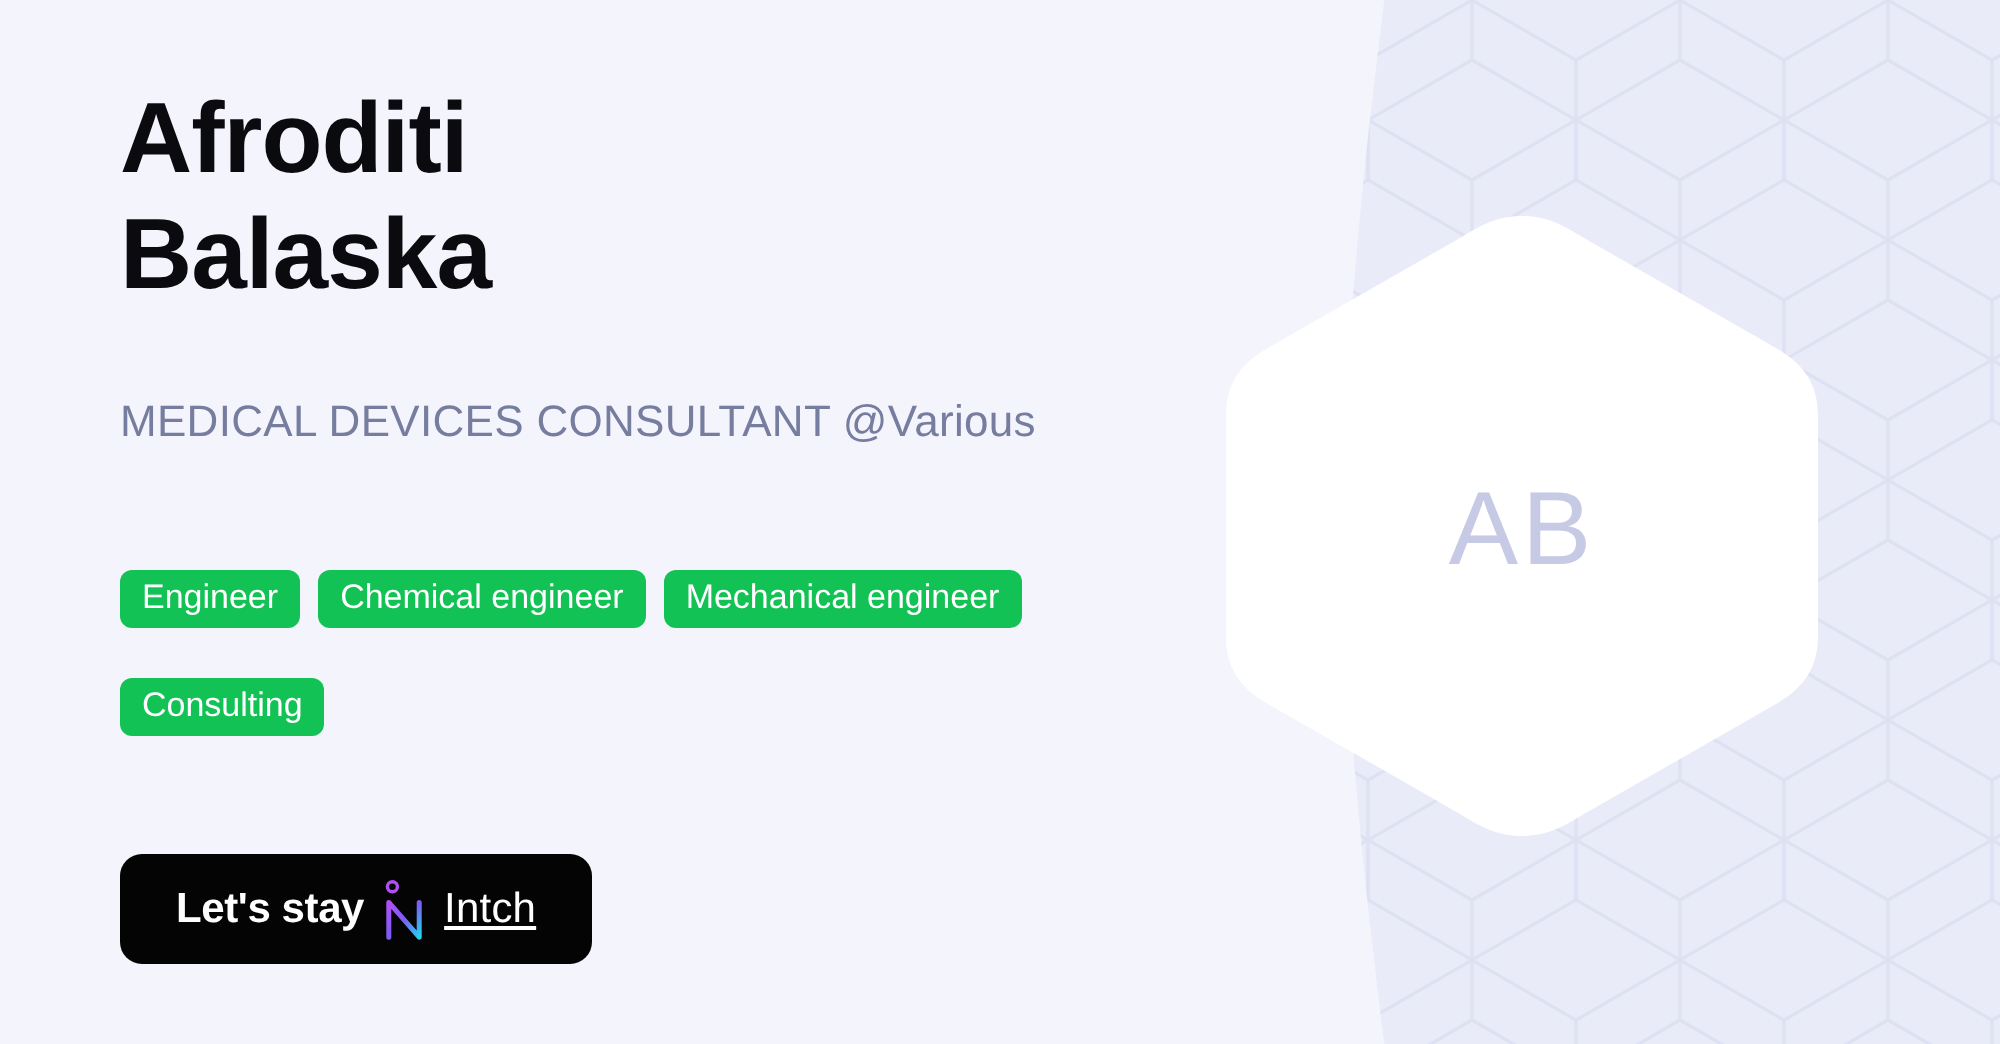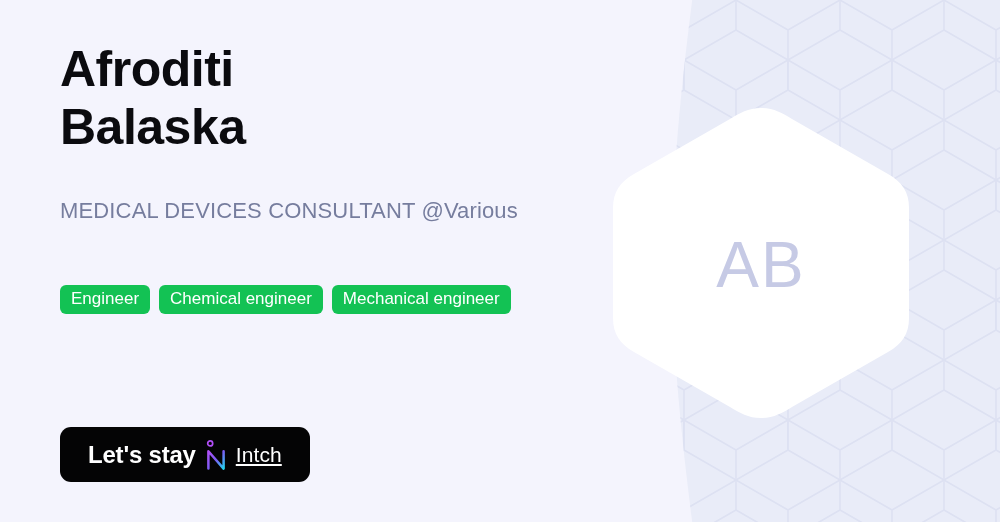--- a/index.html
+++ b/index.html
@@ -81,21 +81,21 @@
     display:inline-flex;
     align-items:center;
     background:#040405;
     border-radius:11px;
     padding:0 28px;
     cursor:pointer;
     gap:9px;
   }
   #cta-prefix {
     color:#ffffff;
-    font-size:24px;
+    font-size:21px;
     font-weight:bold;
     letter-spacing:-0.2px;
   }
   #cta-brand {
     color:#ffffff;
     font-size:21px;
     font-weight:normal;
     letter-spacing:0.1px;
     text-decoration:underline;
   }
@@ -106,21 +106,21 @@
     position:absolute;
     left:606px; top:106px;
     width:310px; height:314px;
   }
   #avatar-initials {
     position:absolute;
     inset:0;
     display:flex;
     align-items:center;
     justify-content:center;
-    font-size:64px;
+    font-size:52px;
     font-weight:normal;
     letter-spacing:2px;
     color:#c6cae5;
     padding-top:4px;
     text-align:right;
   }
 </style>
 </head>
 <body>
 
@@ -178,20 +178,21 @@
 
     <h1 id="name">Afroditi
 Balaska</h1>
 
     <div id="headline">MEDICAL DEVICES CONSULTANT @Various</div>
 
     <div id="tags">
       <span class="tag">Engineer</span>
       <span class="tag">Chemical engineer</span>
       <span class="tag">Mechanical engineer</span>
+      <span class="tag">Consulting</span>
     </div>
 
     <div id="cta">
       <span id="cta-prefix">Let's stay</span>
       <svg id="cta-logo" viewBox="0 0 22 30">
         <defs>
           <linearGradient id="ngrad" x1="0" y1="0" x2="1" y2="1">
             <stop offset="0%" stop-color="#b14ff7"></stop>
             <stop offset="50%" stop-color="#7c5cf5"></stop>
             <stop offset="100%" stop-color="#22d3ee"></stop>

